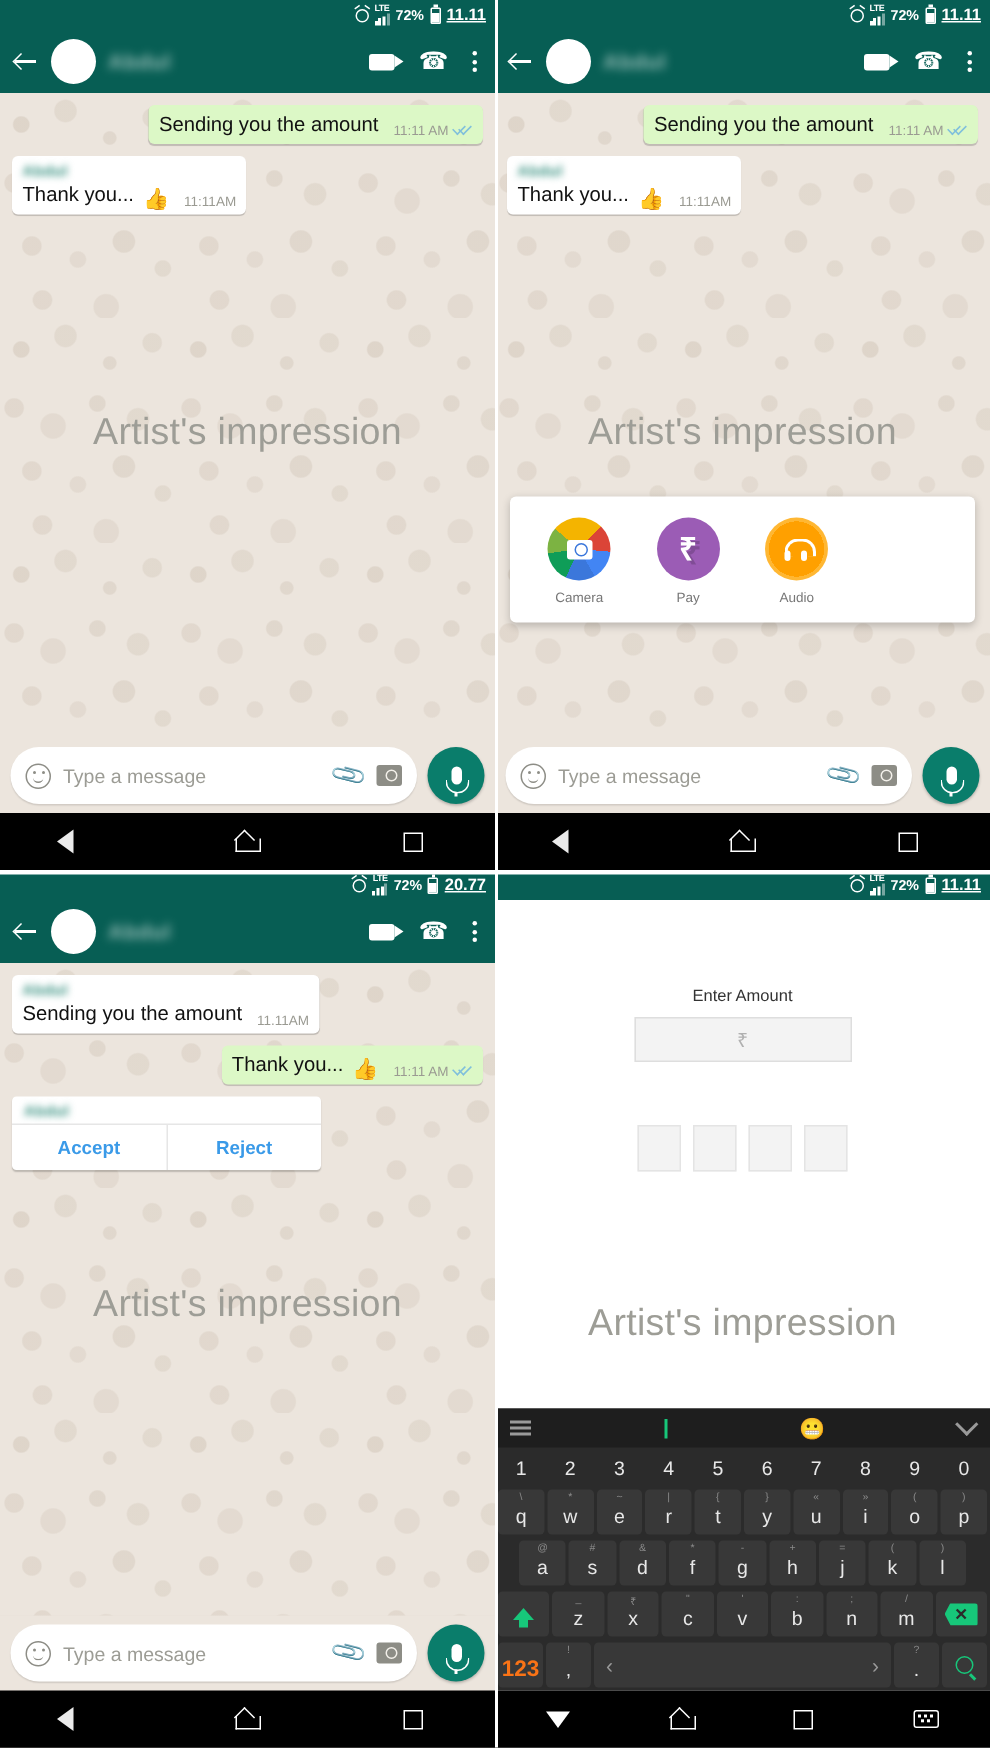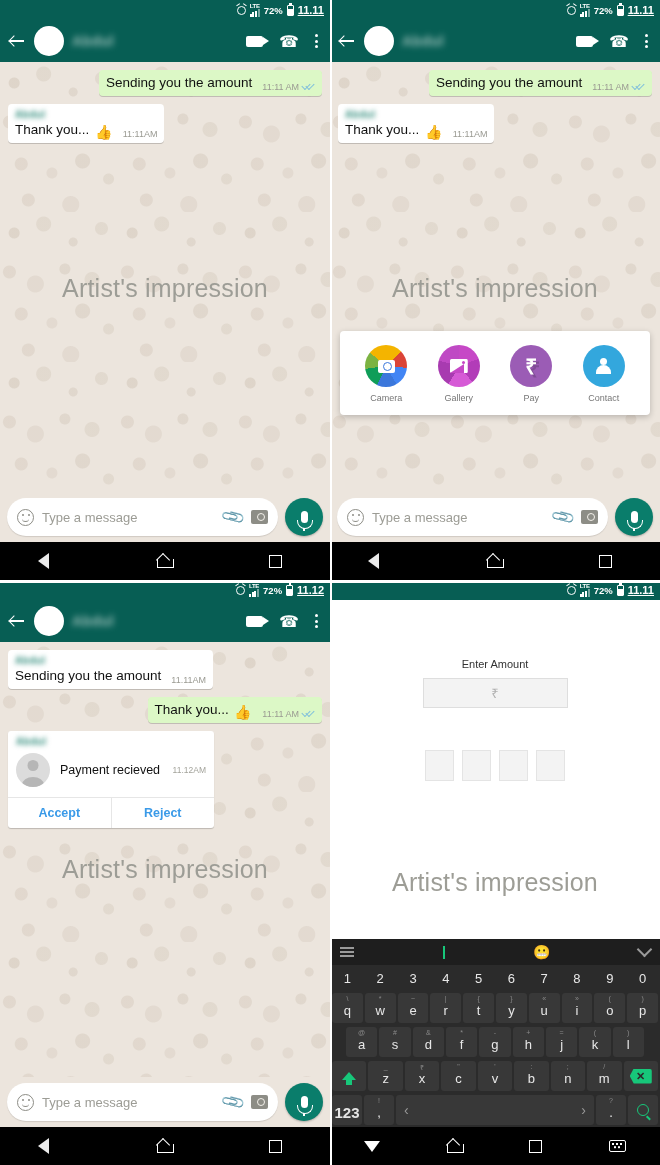--- a/index.html
+++ b/index.html
@@ -394,21 +394,21 @@
     display: flex; align-items: center; justify-content: center;
     position: relative; color: #e8e8e8; font-size: 13px;
   }
   .kb-row.nums .key { background: transparent; height: 22px; font-size: 13px; }
   .key .alt {
     position: absolute; top: 2px; left: 50%; transform: translateX(-50%);
     font-size: 7px; color: #8a8a8a;
   }
   .key .main { margin-top: 5px; }
   .kb-row.nums .key .main { margin-top: 0; }
-  .key.fn { background: #383838; color: #e5e5e5; font-size: 15px; font-weight: bold; }
+  .key.fn { background: #383838; color: #f97316; font-size: 15px; font-weight: bold; }
   .key.shift { max-width: 42px; }
   .key.del { max-width: 42px; }
   .key.space { flex: 5.2; background: #383838; }
   .key.narrow { max-width: 30px; }
   .sp-arrow { color: #9a9a9a; font-size: 14px; }
   .space-inner { display: flex; width: 100%; justify-content: space-between; padding: 0 8px; }
   .shift-tri {
     width: 0; height: 0; border-style: solid;
     border-width: 0 7px 8px 7px; border-color: transparent transparent #17c77a transparent;
     position: relative;
@@ -587,36 +587,30 @@
     </div>
 
     <div class="attach-sheet" style="top:331px;">
       <div class="att-item">
         <span class="att-circle c-cam">
             <span class="sh"></span>
           </span>
         <span class="att-label">Camera</span>
       </div>
       <div class="att-item">
-        <span class="att-circle c-gal">
-            <span class="sh"></span>
-          </span>
-        <span class="att-label">Gallery</span>
-      </div>
-      <div class="att-item">
         <span class="att-circle c-pay">
             <span class="sh">₹</span>
           </span>
         <span class="att-label">Pay</span>
       </div>
       <div class="att-item">
-        <span class="att-circle c-con">
+        <span class="att-circle c-aud">
             <span class="sh"></span>
           </span>
-        <span class="att-label">Contact</span>
+        <span class="att-label">Audio</span>
       </div>
     </div>
 
     <div class="inputbar" style="top:492px;">
       <div class="txtfield">
         <span class="ic-emoji"></span>
         <span class="ph">Type a message</span>
         <span class="ic-clip">📎</span>
         <span class="ic-cam"></span>
       </div>
@@ -643,21 +637,21 @@
         <span class="lte-lbl">LTE</span>
         <span class="bars">
             <i></i>
             <i></i>
             <i></i>
             <i></i>
           </span>
       </span>
       <span class="sb-pct">72%</span>
       <span class="batt"></span>
-      <span class="sb-time">11.12</span>
+      <span class="sb-time">20.77</span>
     </div>
 
     <div class="appbar">
       <span class="back-arrow"></span>
       <span class="avatar-c"></span>
       <span class="contact-name">Abdul</span>
       <span class="ab-actions">
         <span class="ic-video"></span>
         <span class="ic-phone">☎</span>
         <span class="ic-more">
@@ -691,25 +685,20 @@
                 <span class="ticks"></span>
               </span>
             </div>
           </div>
         </div>
         <div class="row in">
           <div class="pay-card">
             <div class="pc-head">
               <div class="sender">Abdul</div>
             </div>
-            <div class="pc-body">
-              <span class="pc-avatar"></span>
-              <span class="pc-text">Payment recieved</span>
-              <span class="pc-time">11.12AM</span>
-            </div>
             <div class="pc-actions">
               <span class="pc-btn">Accept</span>
               <span class="pc-btn">Reject</span>
             </div>
           </div>
         </div>
       </div>
       <div class="watermark" style="top:213px;">Artist's impression</div>
     </div>
 

